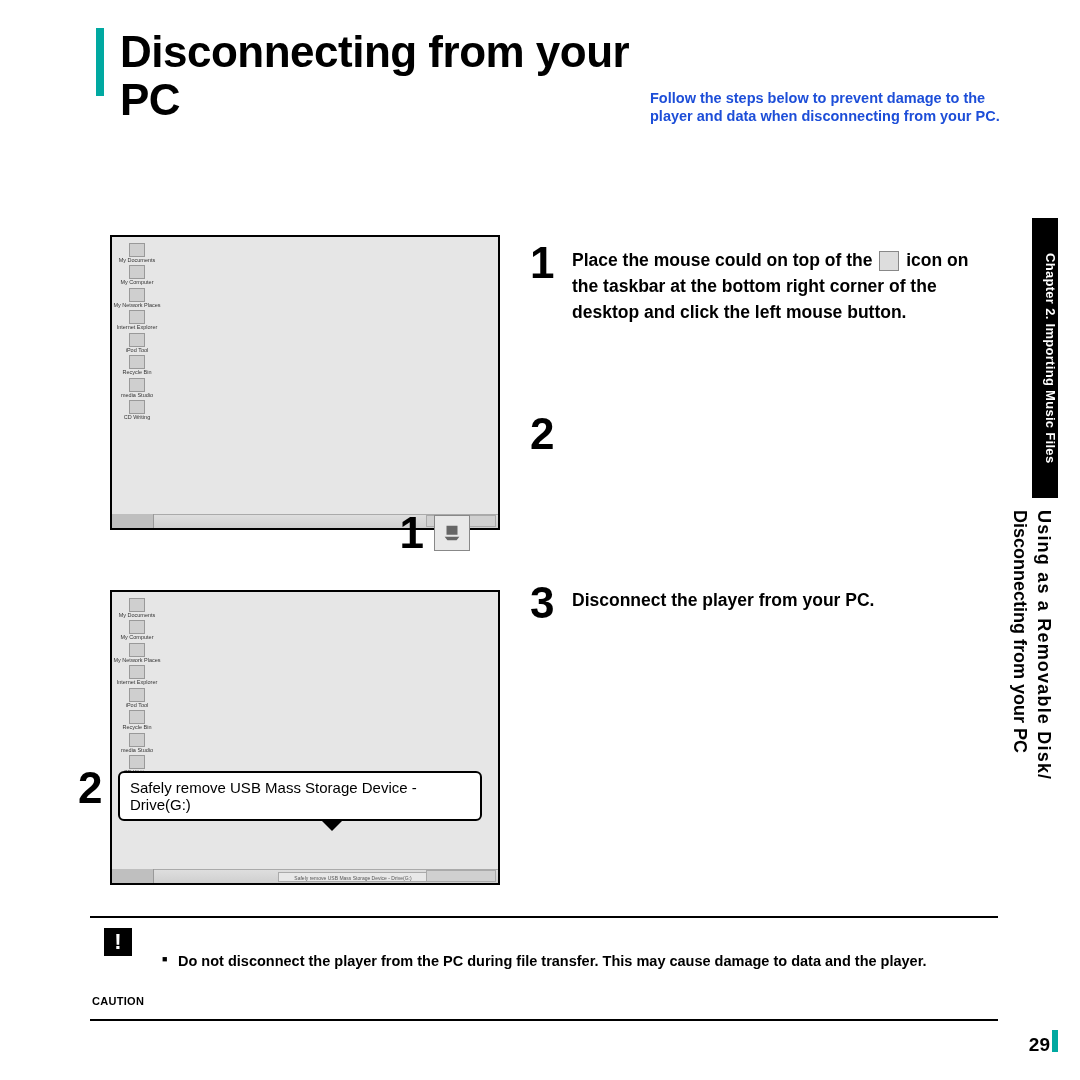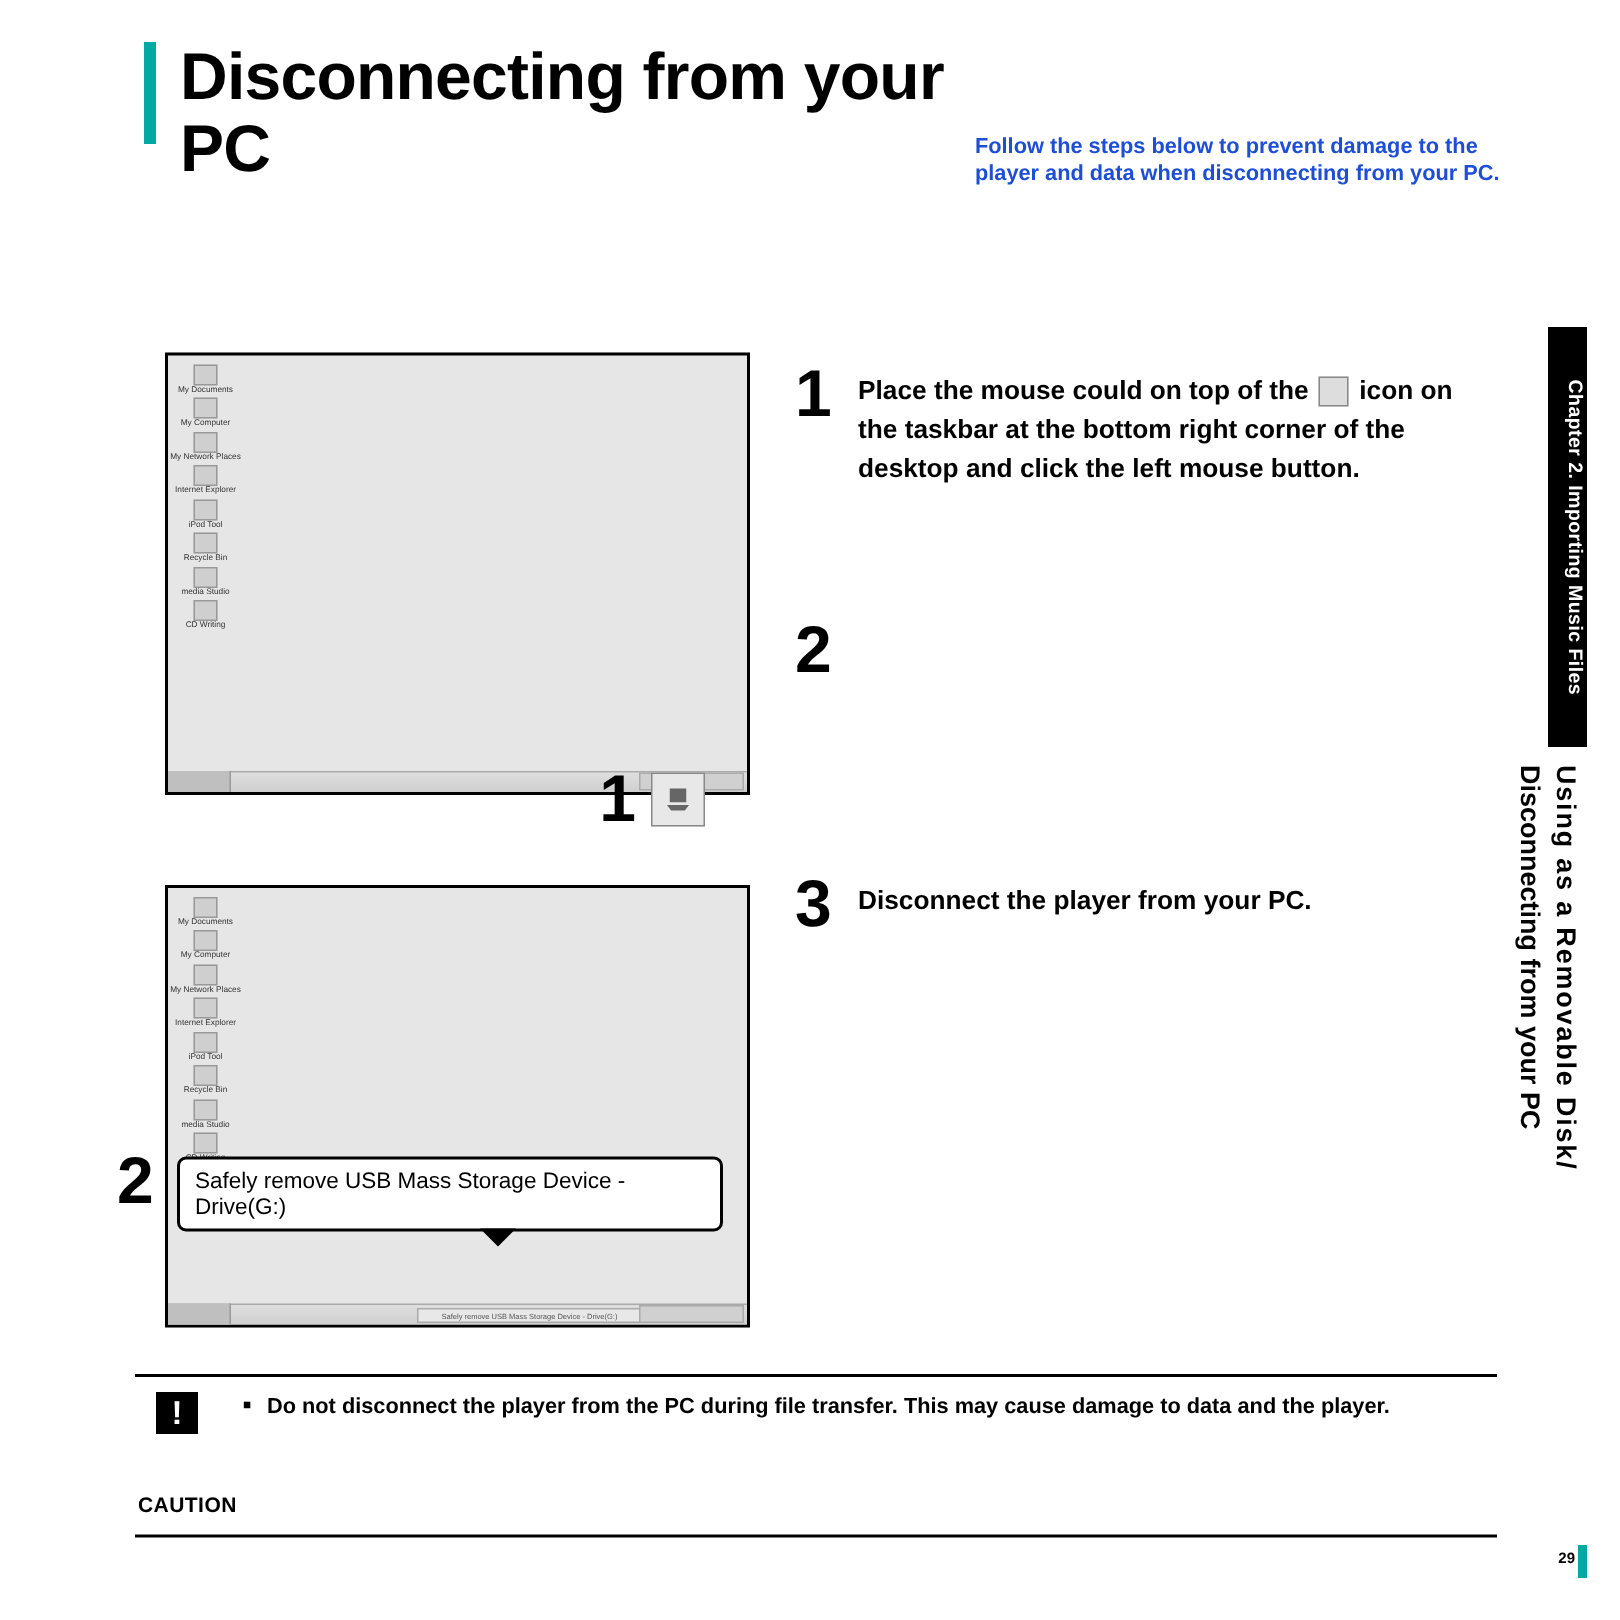--- a/index.html
+++ b/index.html
@@ -284,46 +284,47 @@
   .caution-icon .ex {
     width: 28px; height: 28px;
     background: #000;
     color: #fff;
     font-size: 22px;
     font-weight: bold;
     line-height: 28px;
     margin: 0 auto 2px;
   }
   .caution-icon .cap {
-    font-size: 14px;
+    font-size: 11px;
     font-weight: bold;
     letter-spacing: 0.3px;
     margin-top: 39px;
   }
   .caution-list {
     font-size: 14.5px;
     font-weight: bold;
     line-height: 1.4;
   }
   .caution-list .item {
     position: relative;
     padding-left: 16px;
     margin-bottom: 6px;
+    margin-top: 23px;
   }
   .caution-list .item::before{
     content:"■";
     position:absolute;
     left:0; top:2px;
     font-size:9px;
   }
   .page-num {
     position:absolute;
     right: 30px;
     top: 1034px;
-    font-size: 10px;
+    font-size: 19px;
     font-weight: bold;
   }
   .bottom-accent {
     position:absolute;
     right: 22px;
     top: 1030px;
     width: 6px;
     height: 22px;
     background:#00a9a1;
   }

